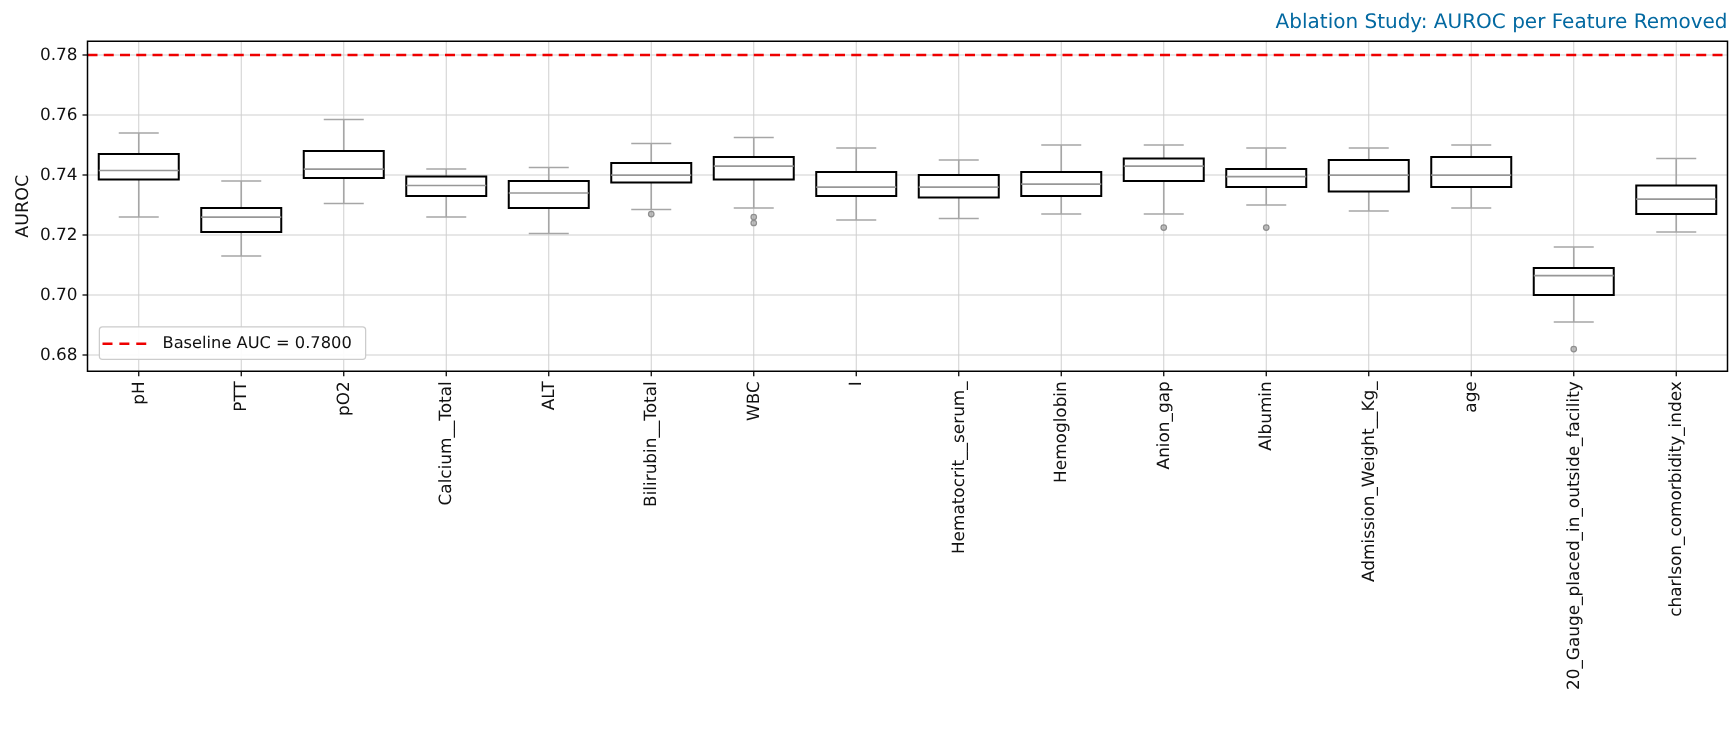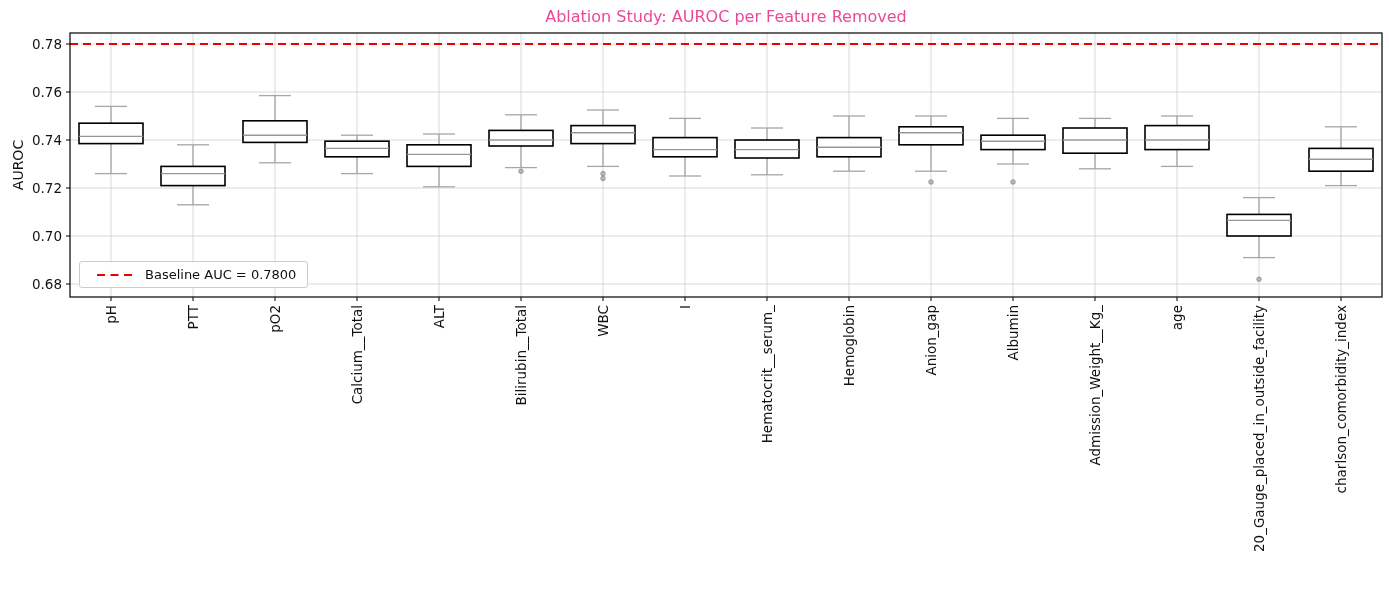--- a/index.html
+++ b/index.html
@@ -8,35 +8,35 @@
     width:1389px;height:590px;
     background:#ffffff;
     font-family:"DejaVu Sans", sans-serif;
     color:#111111;
     overflow:hidden;
   }
   svg.plot{position:absolute;left:0;top:0;}
   svg text{font-family:"DejaVu Sans", sans-serif;fill:#111111;}
   .title{
     position:absolute;left:70px;top:7px;width:1312px;
-    text-align:center;font-size:16px;color:#ec4899;
+    text-align:right;font-size:16px;color:#0369a1;
   }
   .ylabel{
     position:absolute;left:18px;top:165px;
     transform:translate(-50%,-50%) rotate(-90deg);
     font-size:14px;white-space:nowrap;
   }
   .xlabel{
     position:absolute;left:70px;top:562px;width:1312px;
     text-align:center;font-size:14px;
   }
   .legend{
     position:absolute;left:79px;top:261px;height:25px;
     display:flex;align-items:center;gap:9px;
-    padding:0 11px 0 16px;
+    padding:0 11px 0 1px;
     border:1px solid #cccccc;border-radius:3px;
     background:rgba(255,255,255,.92);
     font-size:13px;white-space:nowrap;
   }
 </style>
 </head>
 <body>
 
 <div class="fig">
   <svg class="plot" width="1389" height="590" viewBox="0 0 1389 590">

